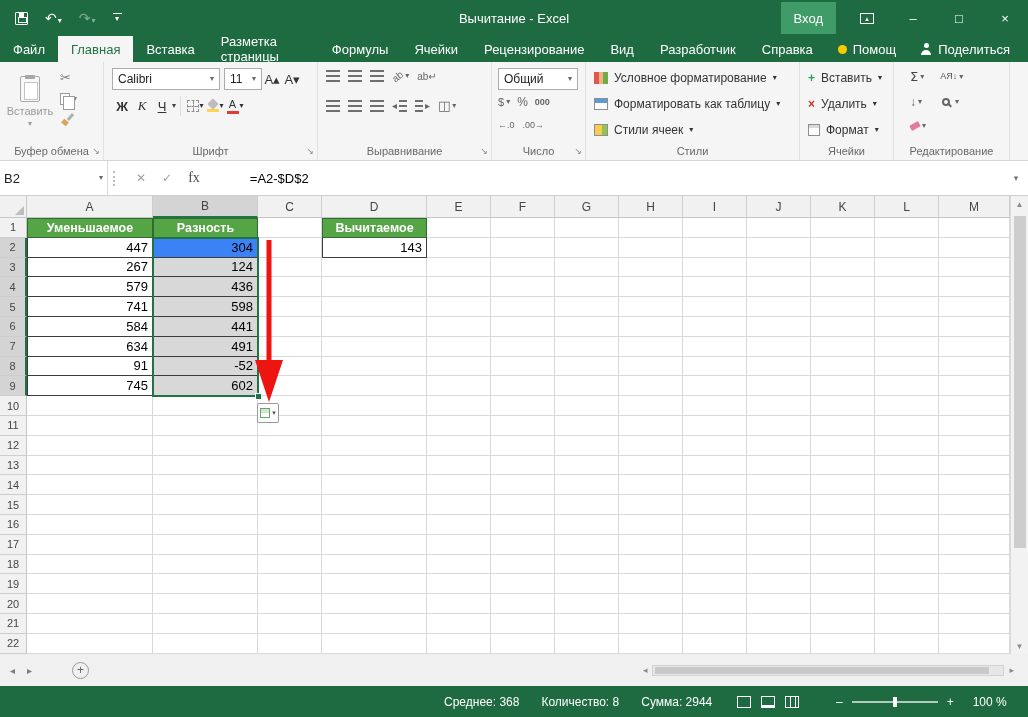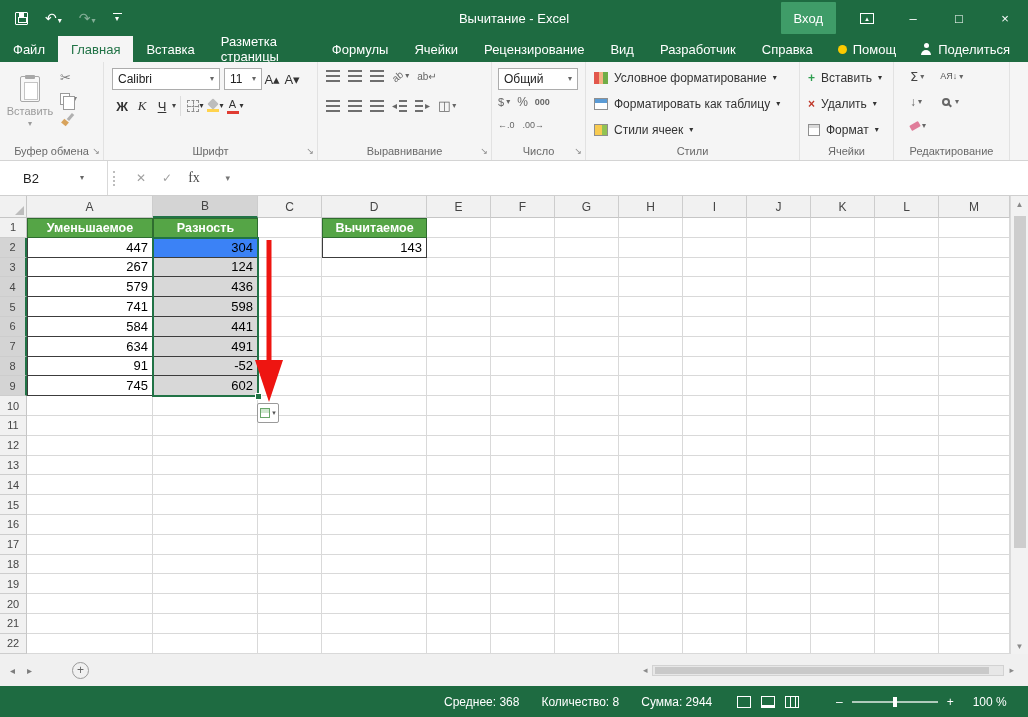--- a/index.html
+++ b/index.html
@@ -82,21 +82,21 @@
   .ic-plusg{color:#2e9e4f;font-weight:700}
   .ic-delx{color:#c0392b;font-weight:700}
   .ic-fmt{width:12px;height:12px;border:1px solid #8f8f8f;background:linear-gradient(#d9d9d9 0 3px,#fff 3px)}
   .ic-find{width:8px;height:8px;border:2px solid #666;border-radius:50%;position:relative;margin-right:3px}
   .ic-find::after{content:'';position:absolute;width:5px;height:2px;background:#666;right:-4px;bottom:-2px;transform:rotate(45deg)}
   .ic-clear{width:10px;height:6px;background:#e07d9a;transform:rotate(-30deg);border-radius:1px}
   .sortic{font-size:9px;color:#555;line-height:1}
 
   
   .fbar{position:absolute;top:161px;left:0;width:1028px;height:35px;background:#fff;border-bottom:1px solid #cfcfcf;display:flex;align-items:stretch}
-  .namebox{width:108px;border-right:1px solid #d9d9d9;display:flex;align-items:center;padding:0 23px;font-size:13px;color:#222}
+  .namebox{width:108px;border-right:1px solid #d9d9d9;display:flex;align-items:center;padding:0 4px;font-size:13px;color:#222}
   .namebox .car8{margin-left:auto;color:#666}
   .fb-handle{width:12px;display:flex;align-items:center;justify-content:center}
   .fb-handle::before{content:'';height:15px;border-left:2px dotted #bdbdbd}
   .fb-btns{display:flex;align-items:center;gap:16px;padding:0 16px;color:#a0a0a0;font-size:12px}
   .fx{font-family:"Liberation Serif",serif;color:#4d4d4d;font-size:14px}
   .fvalue{display:flex;align-items:center;padding-left:34px;font-size:13px;color:#000;flex:1}
   .fb-exp{width:24px;display:flex;align-items:center;justify-content:center;color:#777;font-size:9px}
 
   
   #grid{position:absolute;top:196px;left:0;width:1010px;height:458px;background:#fff;display:grid;grid-template-rows:22px repeat(22,19.8px)}
@@ -399,20 +399,21 @@
   <div class="namebox">
       <span>B2</span>
       <span class="car8">▾</span>
     </div>
   <div class="fb-handle"></div>
   <div class="fb-btns">
     <span class="glyph">✕</span>
     <span class="glyph">✓</span>
     <span class="fx">fx</span>
   </div>
+  <div class="fvalue">=A2-$D$2</div>
   <div class="fb-exp">▾</div>
 </div>
 
 <div id="grid" style="grid-template-columns: 27px 126px 105px 64px 105px 64px 64px 64px 64px 64px 64px 64px 64px 71px;">
   <div class="sel-border"></div>
   <div class="fill-handle"></div>
   <div class="fill-options">
     <span class="fo-ic"></span>
       <span class="fo-car">▾</span>
   </div>

